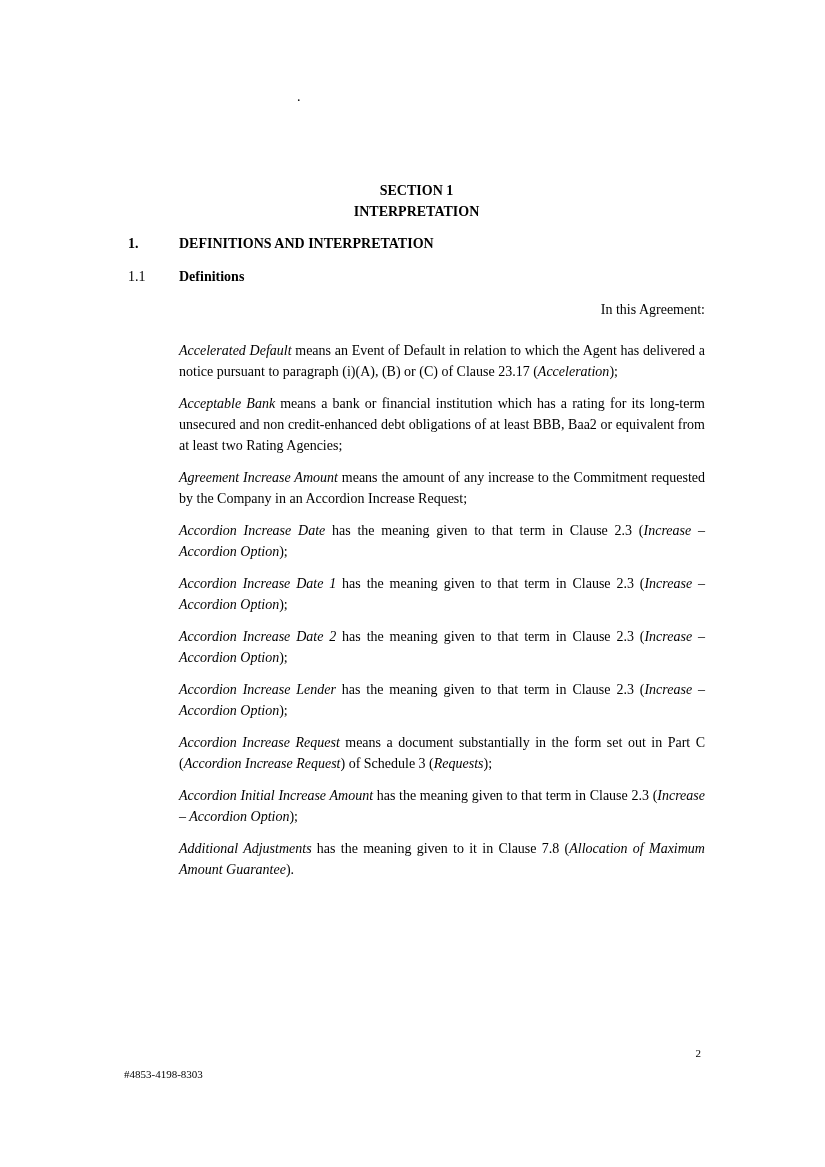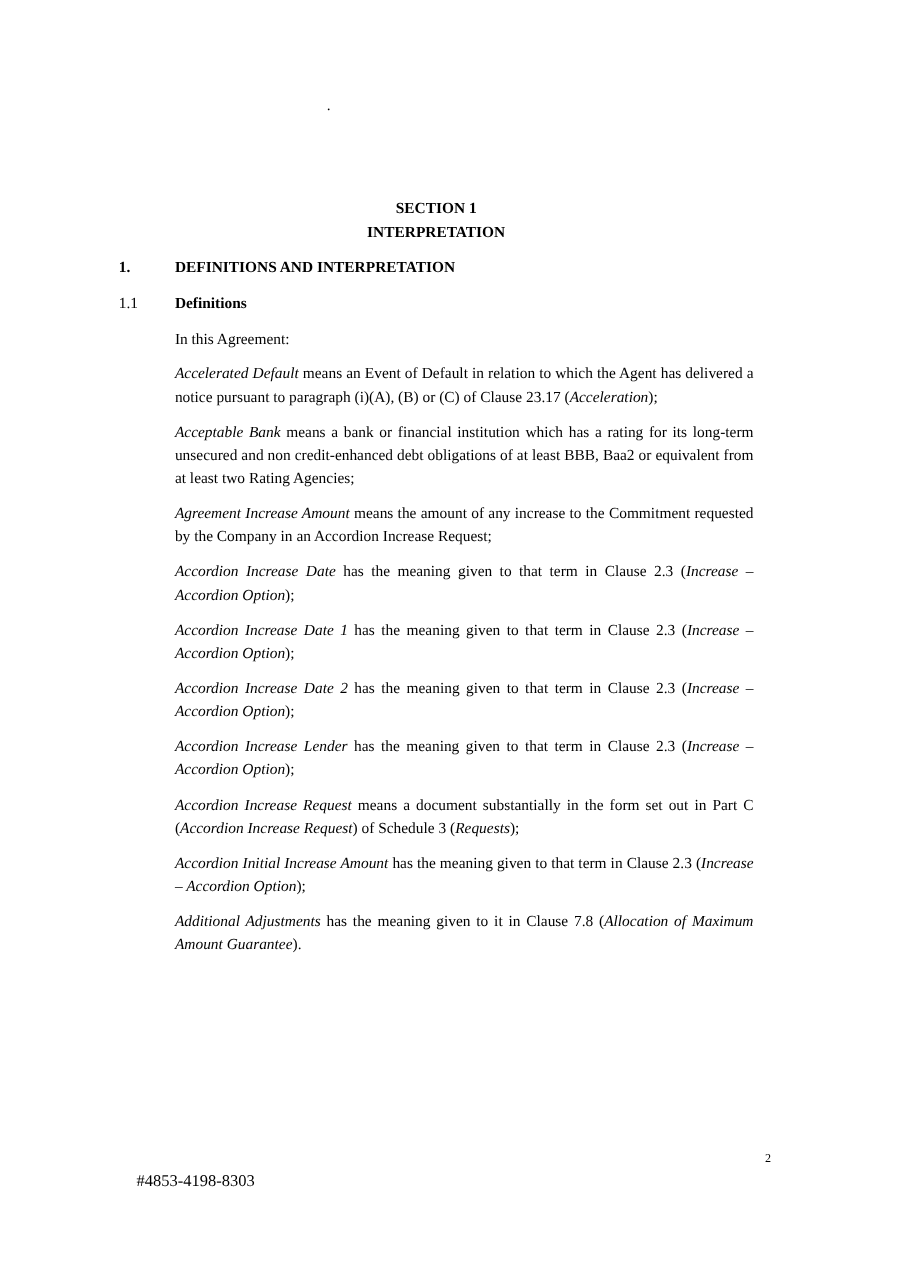--- a/index.html
+++ b/index.html
@@ -16,51 +16,51 @@
   }
   .stray-dot {
     position: absolute;
     left: 297px;
     top: 90px;
     font-size: 14px;
     line-height: 14px;
   }
   .doc {
     position: absolute;
-    left: 108px;
+    left: 128px;
     top: 180px;
     width: 577px;
   }
   .section-heading {
     text-align: center;
     font-weight: bold;
     margin: 0 0 11px 0;
   }
   .clause-row { display: flex; margin: 0 0 12px 0; }
   .clause-row .num { width: 51px; flex: none; }
   .bold { font-weight: bold; }
-  .intro { margin: 0 0 10px 51px; }
+  .intro { margin: 0 0 20px 51px; text-align: right; }
   .para {
     margin: 0 0 11px 51px;
     text-align: justify;
   }
   .bi { font-weight: normal; font-style: italic; }
   .it { font-style: italic; }
   .page-number {
     position: absolute;
     top: 1046px;
     right: 124px;
     font-size: 11px;
     line-height: 14px;
   }
   .footer-ref {
     position: absolute;
     top: 1067px;
     left: 124px;
-    font-size: 15px;
+    font-size: 11px;
     line-height: 14px;
   }
 </style>
 </head>
 <body>
 
 <div class="page">
 
   <span class="stray-dot">.</span>
 

